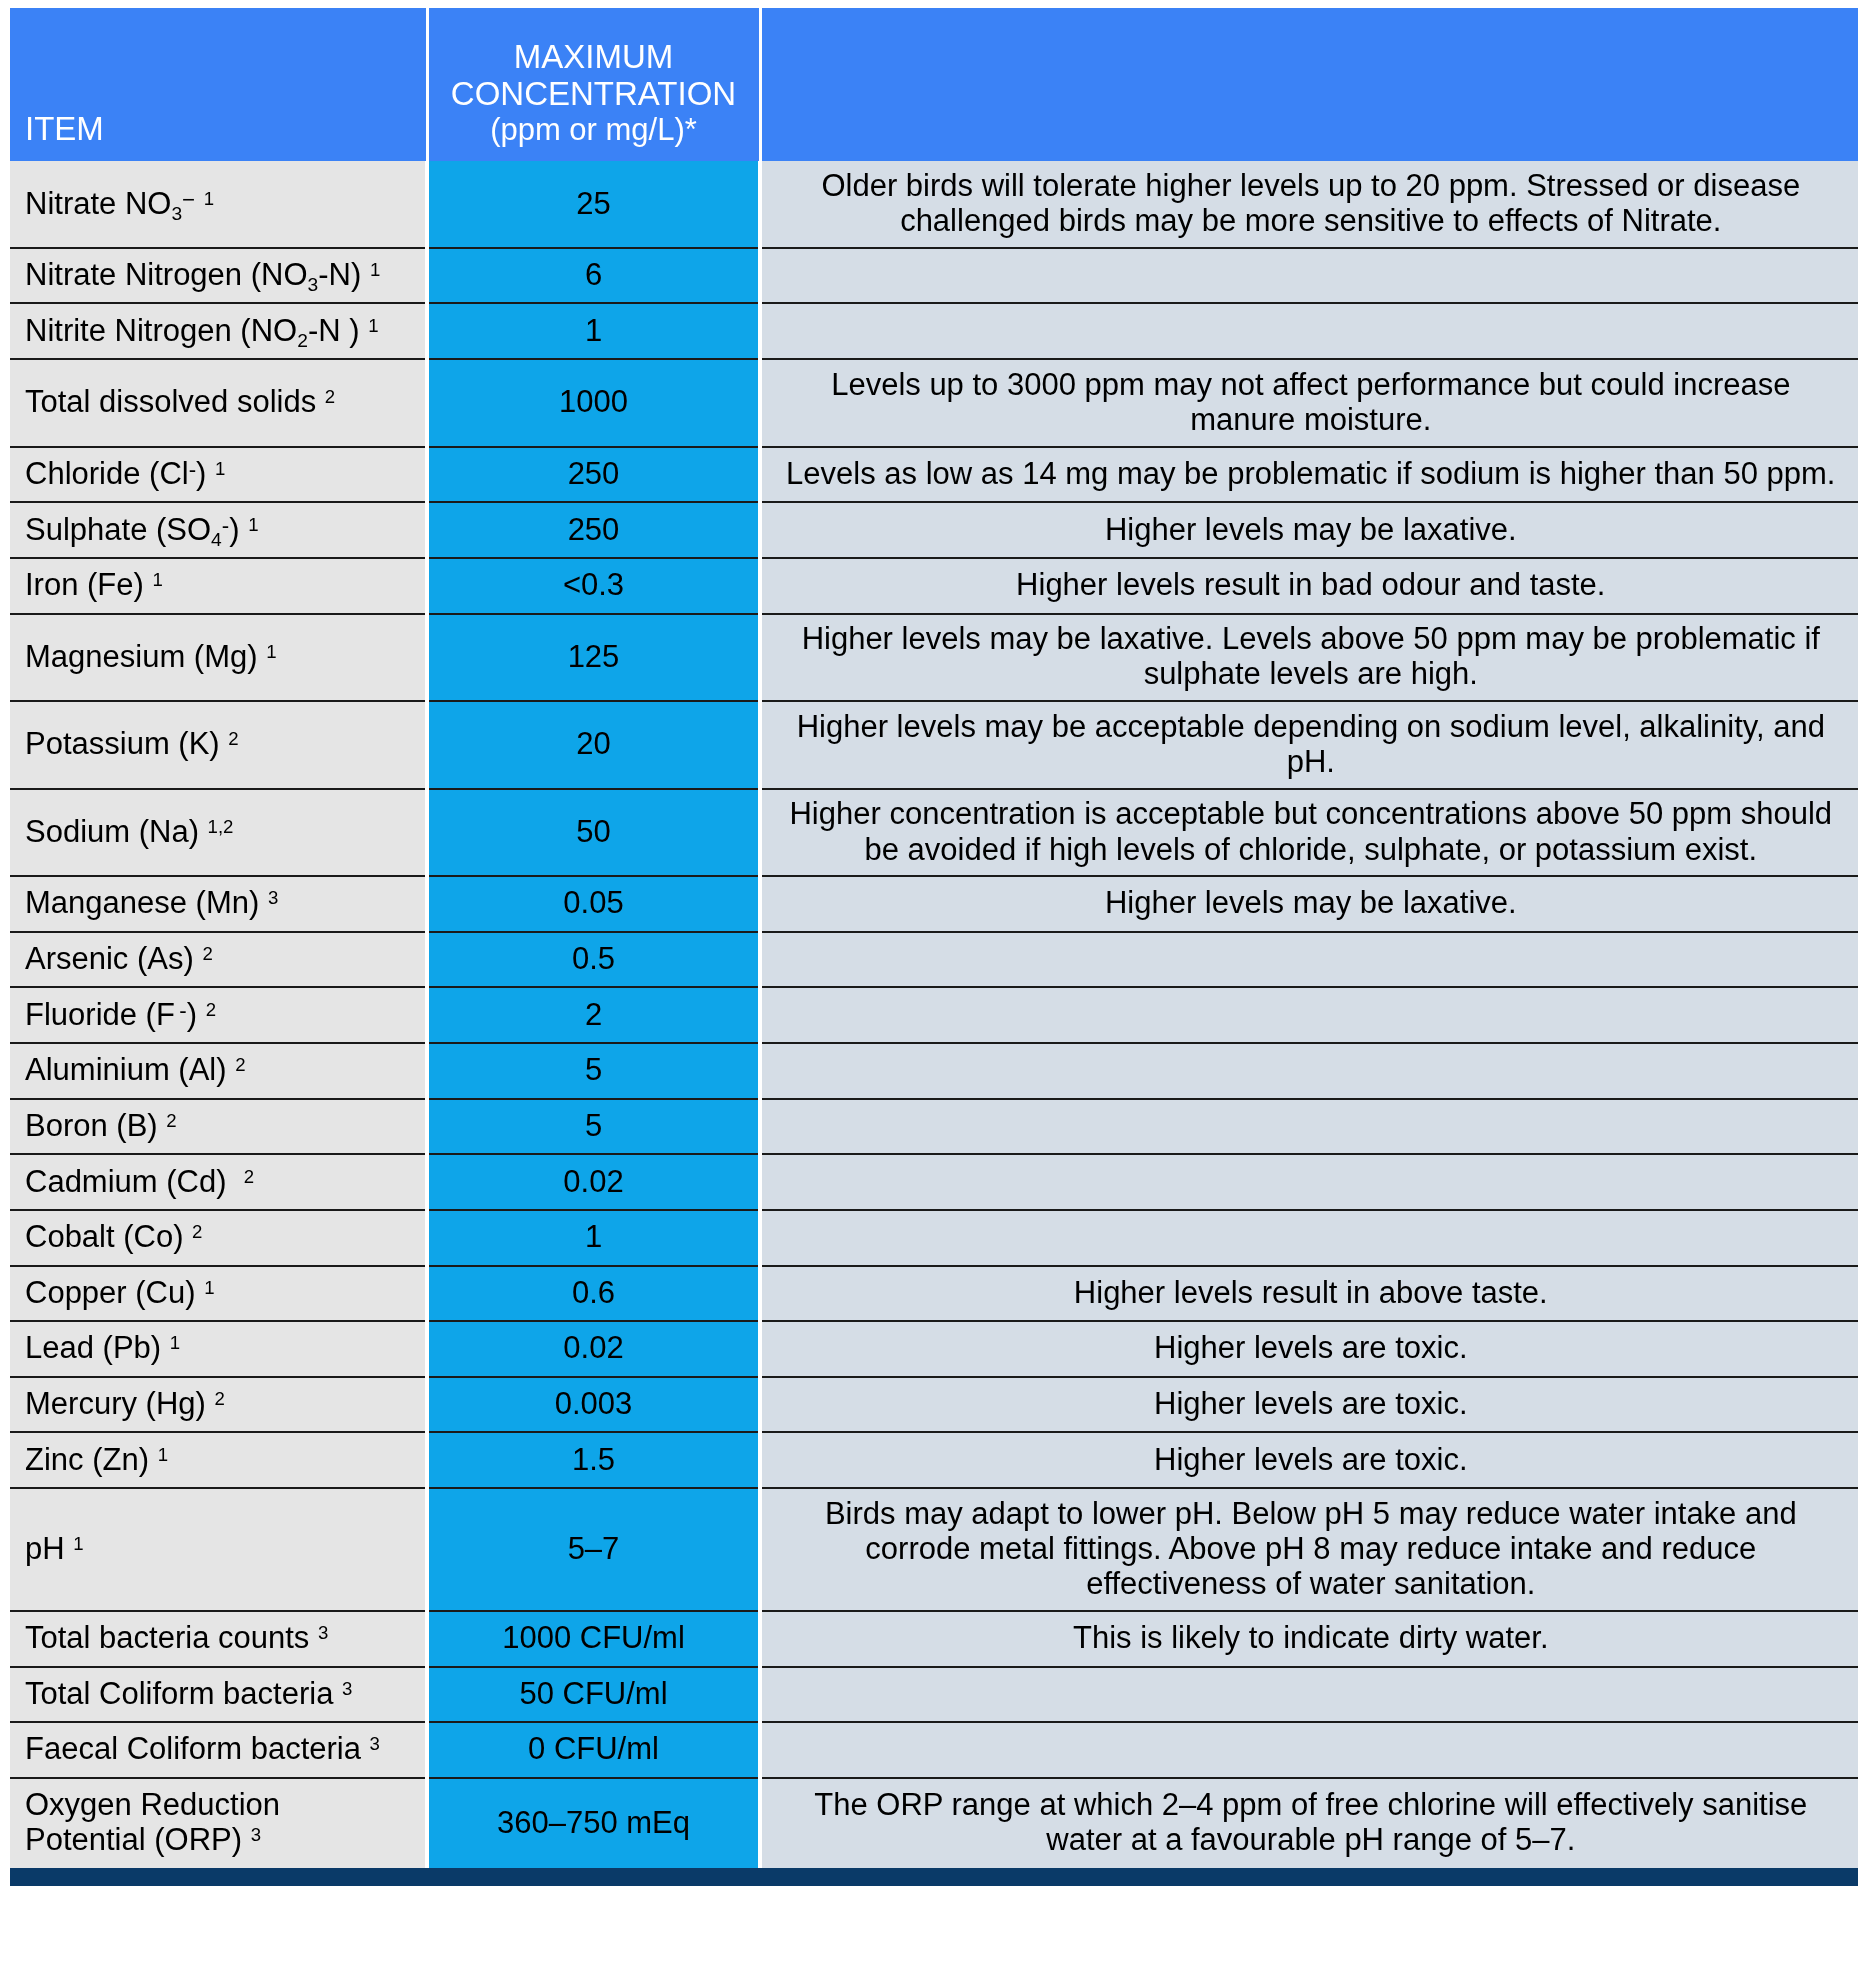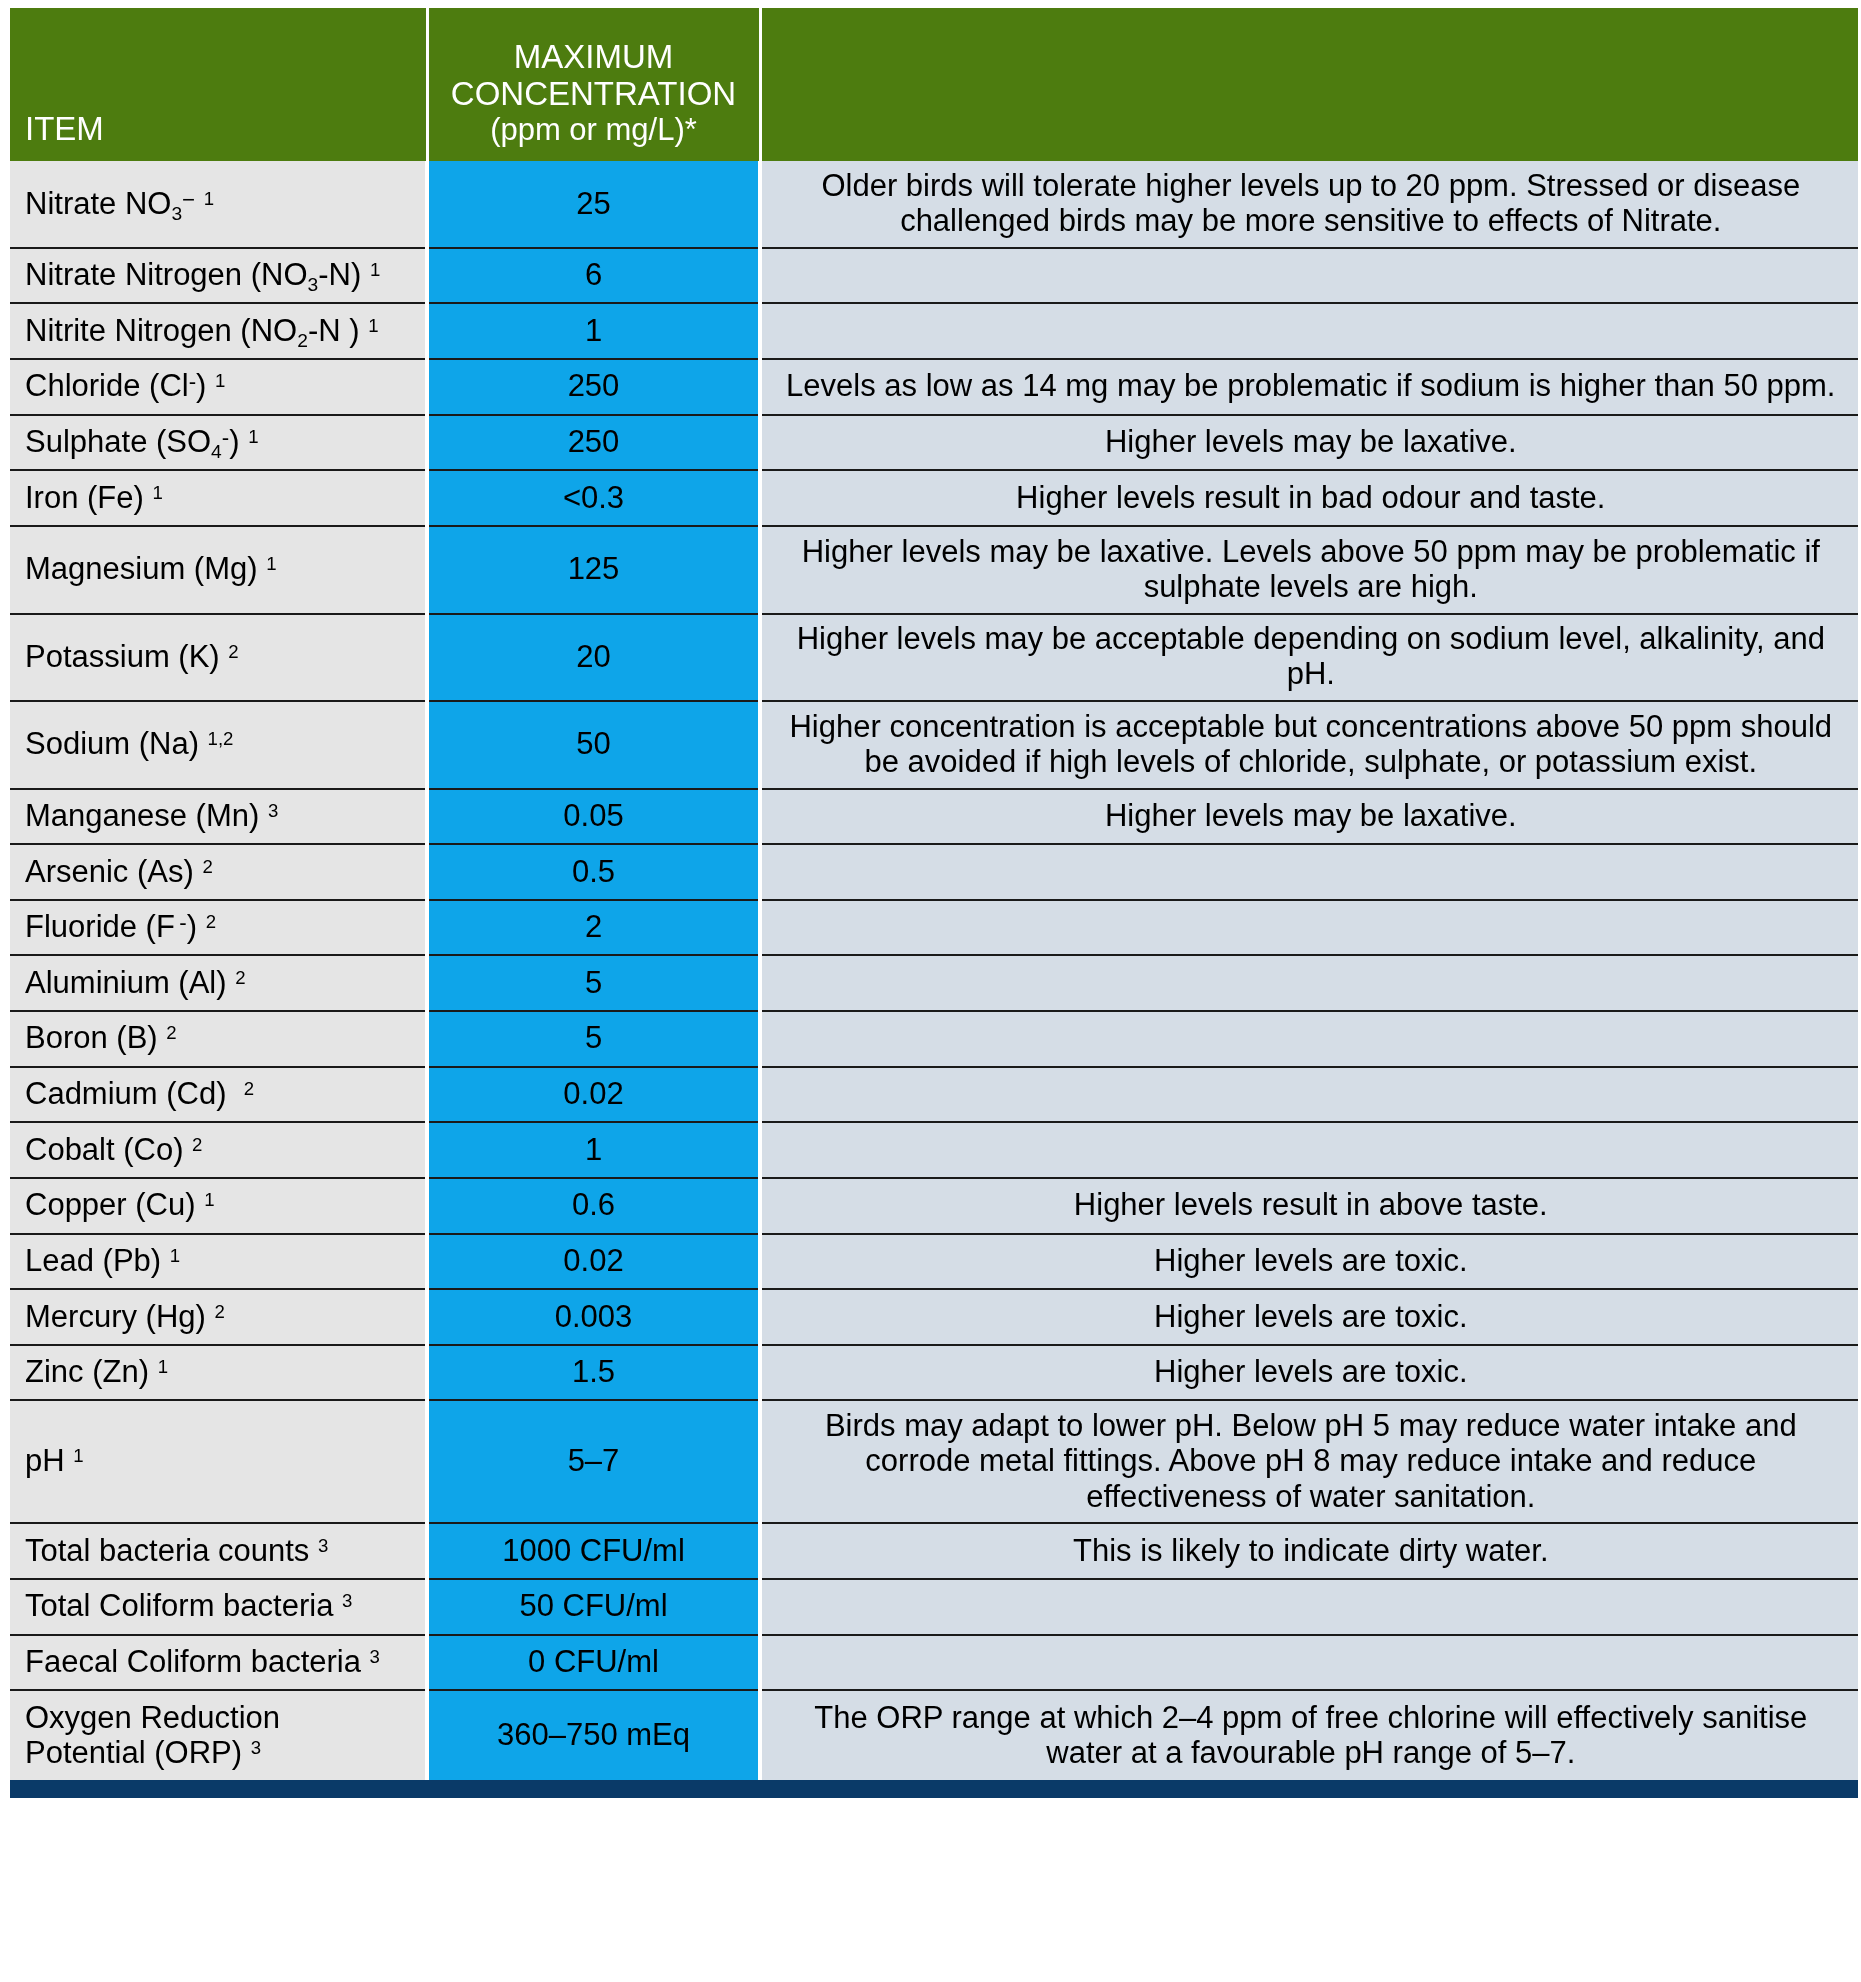--- a/index.html
+++ b/index.html
@@ -24,21 +24,21 @@
     border-collapse: collapse;
     width: 1848px;
     table-layout: fixed;
   }
   table.wqt col.c-item { width: 417px; }
   table.wqt col.c-conc { width: 333px; }
   table.wqt col.c-note { width: 1098px; }
 
   
   thead th {
-    background: #4d7c0f;
+    background: #3b82f6;
     color: #ffffff;
     border: 0;
     padding: 0;
     vertical-align: bottom;
     height: 153px;
   }
   thead th.h-item {
     text-align: left;
     padding: 0 0 13.2px 15px;
     font-size: 33px;
@@ -132,20 +132,25 @@
           <td class="d-item">Nitrate Nitrogen (NO<sub>3</sub>-N) <sup>1</sup></td>
           <td class="d-conc">6</td>
           <td class="d-note empty">&nbsp;</td>
         </tr>
         <tr>
           <td class="d-item">Nitrite Nitrogen (NO<sub>2</sub>-N ) <sup>1</sup></td>
           <td class="d-conc">1</td>
           <td class="d-note empty">&nbsp;</td>
         </tr>
         <tr>
+          <td class="d-item">Total dissolved solids <sup>2</sup></td>
+          <td class="d-conc">1000</td>
+          <td class="d-note">Levels up to 3000 ppm may not affect performance but could increase manure moisture.</td>
+        </tr>
+        <tr>
           <td class="d-item">Chloride (Cl<sup class="minus">-</sup>) <sup>1</sup></td>
           <td class="d-conc">250</td>
           <td class="d-note">Levels as low as 14 mg may be problematic if sodium is higher than 50 ppm.</td>
         </tr>
         <tr>
           <td class="d-item">Sulphate (SO<sub>4</sub><sup class="minus">-</sup>) <sup>1</sup></td>
           <td class="d-conc">250</td>
           <td class="d-note">Higher levels may be laxative.</td>
         </tr>
         <tr>

